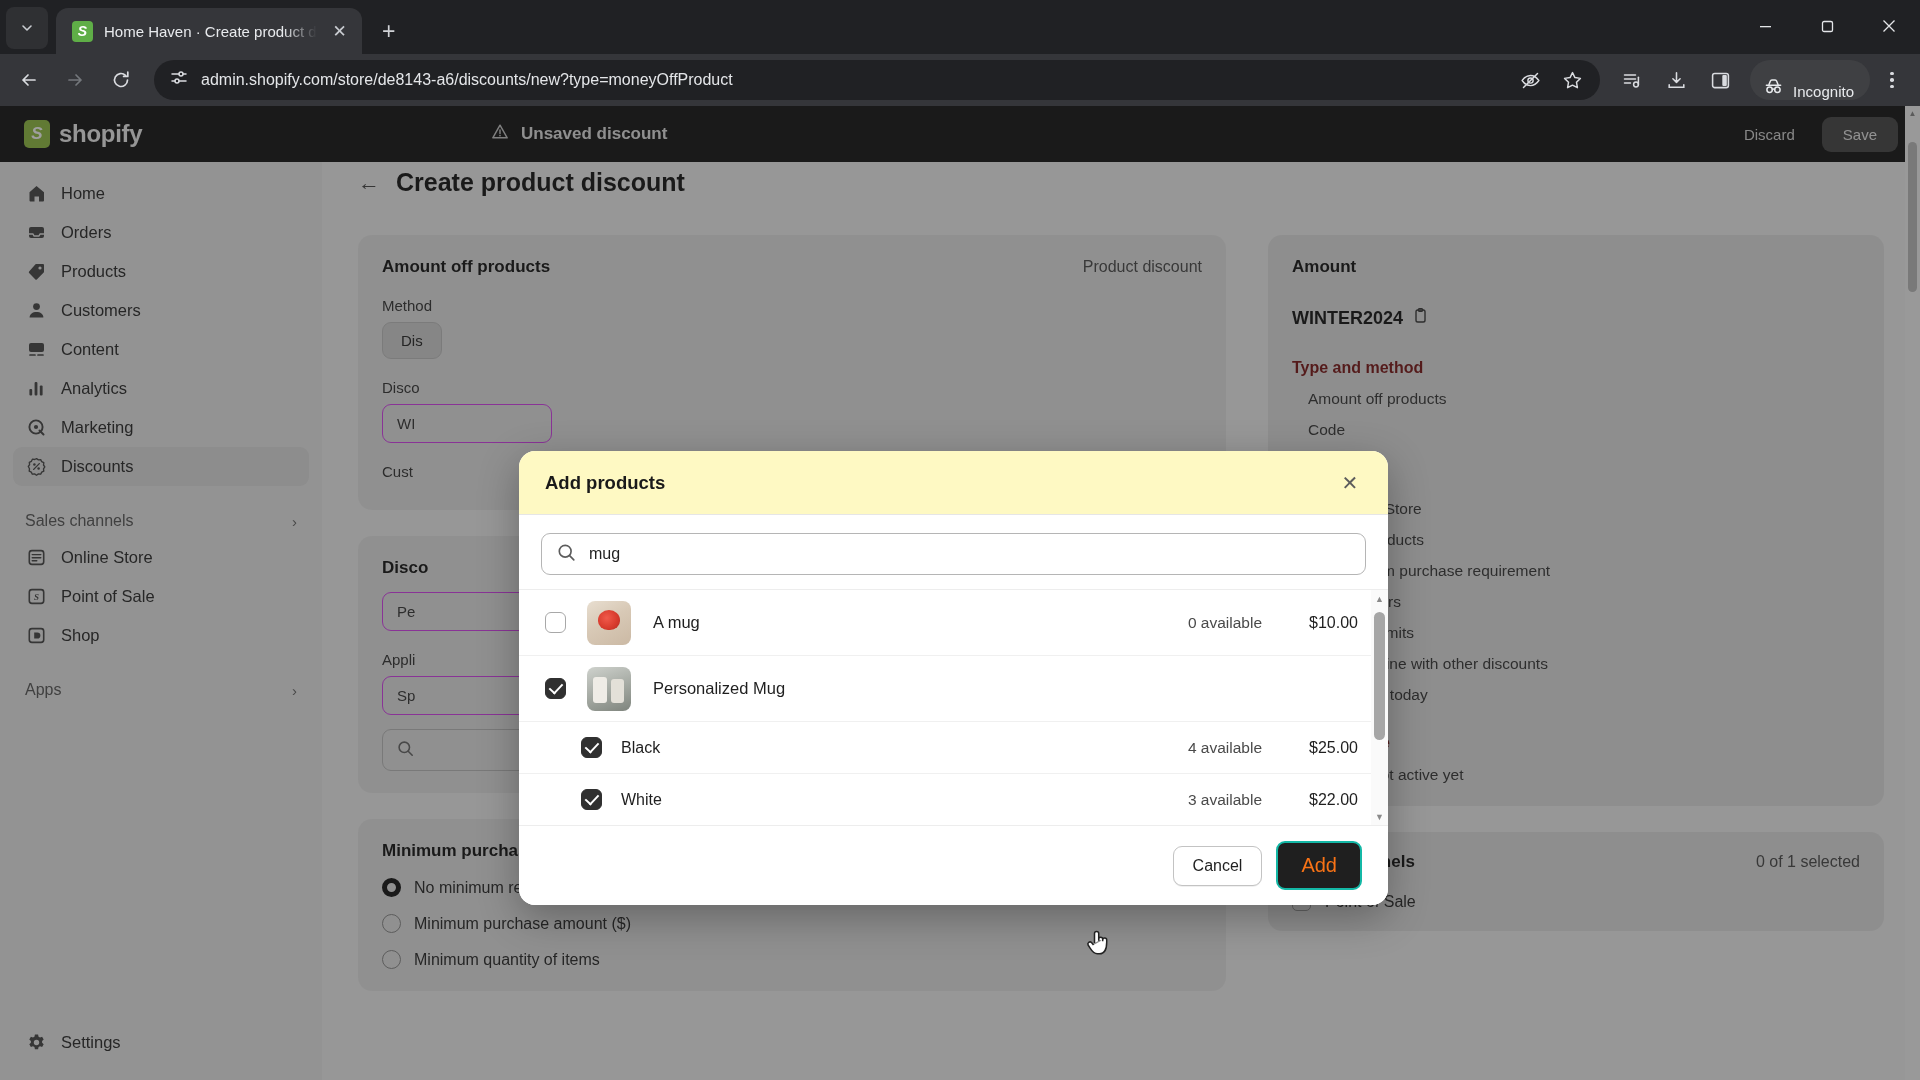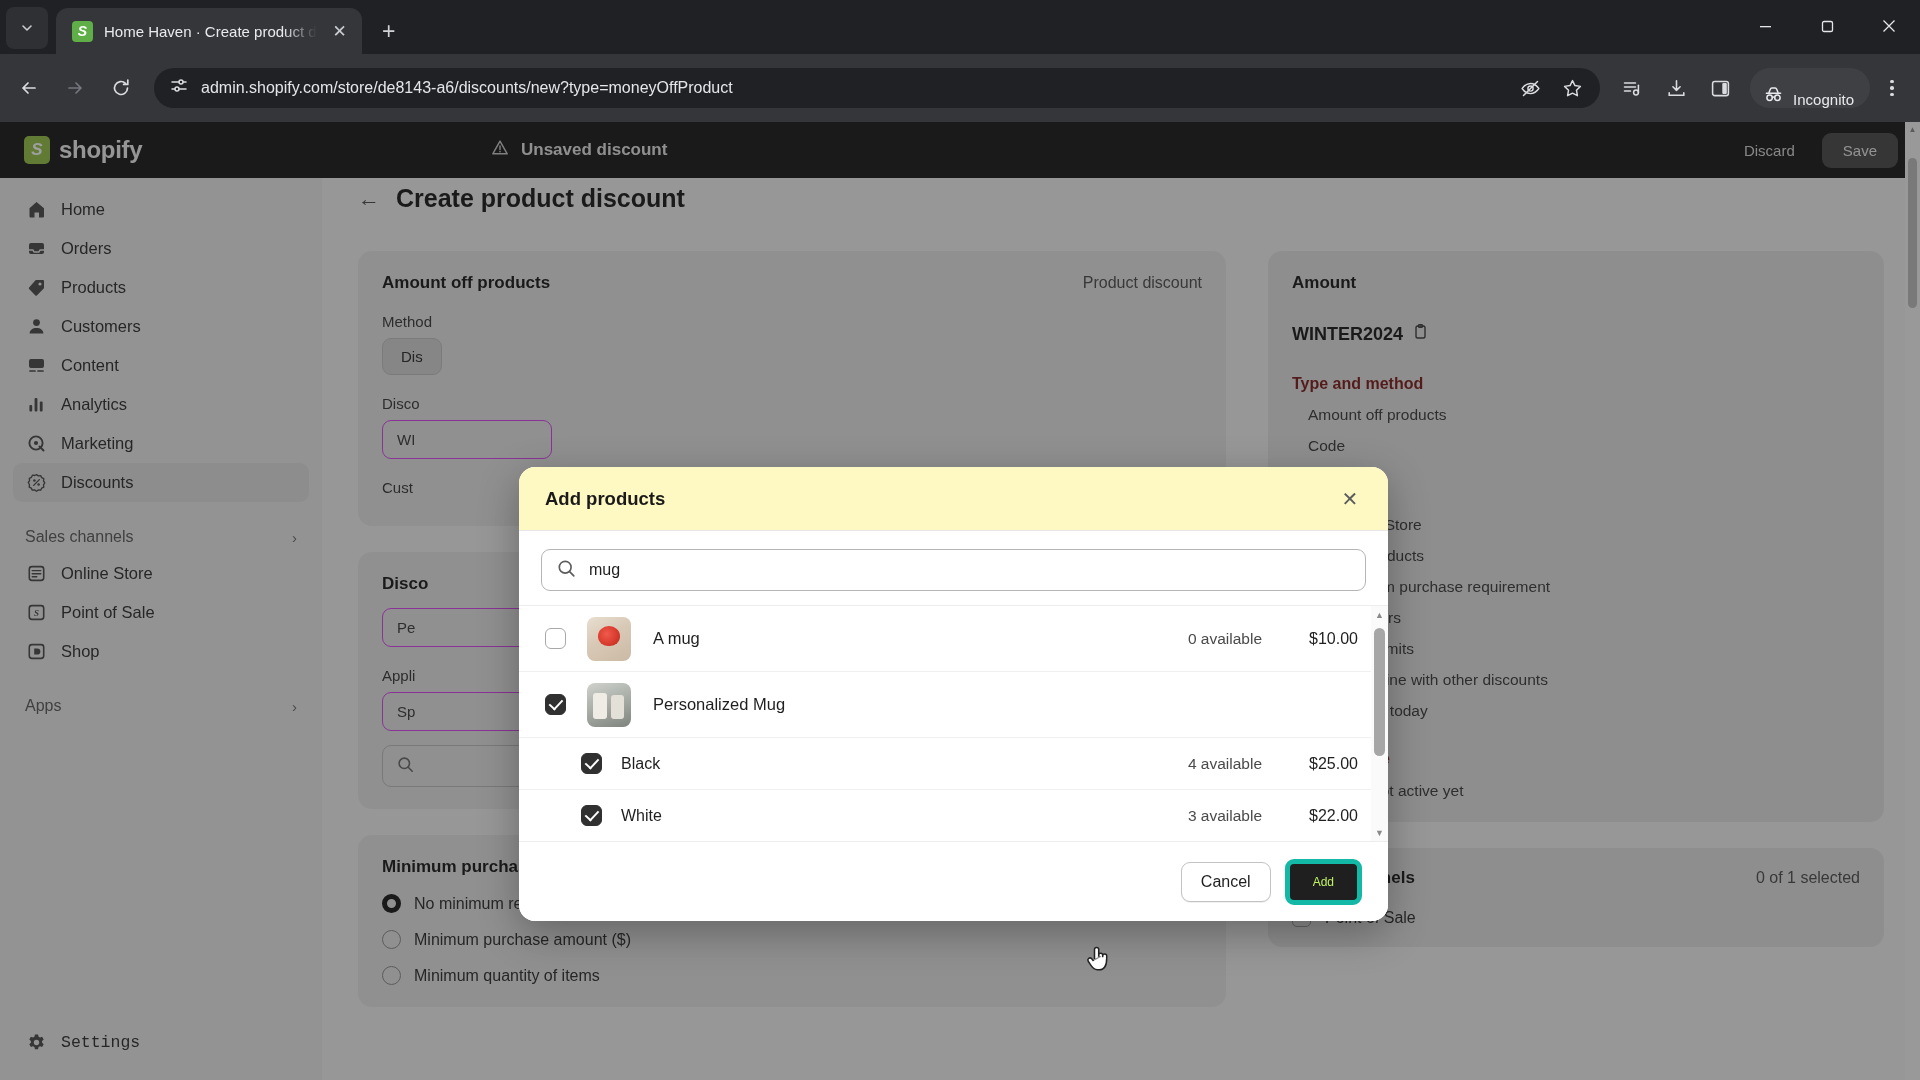--- a/index.html
+++ b/index.html
@@ -39,21 +39,21 @@
   .tab-close { width: 24px; height: 24px; border-radius: 50%; display: flex;
     align-items: center; justify-content: center; color: #c9ccd1; font-size: 17px; flex: none; }
   .newtab { width: 34px; height: 34px; margin: 0 0 6px 10px; border-radius: 50%;
     display: flex; align-items: center; justify-content: center; color: #d0d2d6; font-size: 23px; font-weight: 300; }
   .winctl { position: absolute; right: 0; top: 0; height: 52px; display: flex; }
   .winctl div { width: 62px; height: 52px; display: flex; align-items: center;
     justify-content: center; color: #e4e6e9; font-size: 16px; }
   .winctl .close-btn { font-size: 21px; font-weight: 300; }
 
   .toolbar {
-    height: 68px; background: #35363a; display: flex; align-items: center;
+    height: 52px; background: #35363a; display: flex; align-items: center;
     padding: 0 10px 0 8px; gap: 4px; flex: none;
   }
   .navbtn { width: 42px; height: 42px; border-radius: 50%; display: flex;
     align-items: center; justify-content: center; color: #dadce0; font-size: 21px; flex: none; }
   .navbtn.disabled { color: #74777c; }
   .omnibox {
     flex: 1; height: 40px; background: #202124; border-radius: 20px; margin: 0 8px;
     display: flex; align-items: center; padding: 0 16px; gap: 13px;
     position: relative; min-width: 0;
   }
@@ -110,21 +110,21 @@
     padding: 0 12px; border-radius: 9px; color: #303030; font-size: 16.5px;
   }
   .nav-item.active { background: #e0e0e0; }
   .nav-icon { width: 22px; height: 22px; display: flex; align-items: center; justify-content: center; flex: none; color: #4a4a4a; }
   .nav-section {
     display: flex; align-items: center; justify-content: space-between;
     padding: 0 12px; height: 34px; margin-top: 18px; color: #5c5c5c; font-size: 16px;
   }
   .nav-section .chev { font-size: 15px; color: #6b6b6b; }
   .nav-spacer { flex: 1; }
-  .nav-settings { margin-bottom: 18px; font-family: Liberation Mono, monospace; }
+  .nav-settings { margin-bottom: 18px; }
 
   
   .sh-main { flex: 1; overflow: hidden; position: relative; padding: 0 36px; }
   .page-head { display: flex; align-items: center; gap: 16px; margin-top: 6px; }
   .page-back { font-size: 22px; color: #4a4a4a; }
   .page-title { font-size: 25px; font-weight: 700; color: #1a1a1a; }
 
   .content-grid { display: flex; gap: 42px; margin-top: 38px; }
   .col-left { width: 868px; flex: none; }
   .col-right { flex: 1; }
@@ -242,22 +242,22 @@
   .modal-foot {
     height: 80px; display: flex; align-items: center; justify-content: flex-end;
     gap: 14px; padding: 0 26px; border-top: 1px solid #ededed; background: #fff;
   }
   .btn-cancel {
     background: #fff; border: 1px solid #c3c3c3; border-radius: 9px;
     padding: 10px 19px; font-size: 16px; color: #1f1f1f;
     box-shadow: 0 1px 0 rgba(0,0,0,0.06);
   }
   .btn-add {
-    background: #1f1f1f; border: 5px solid #14b8a6; border-radius: 9px;
-    padding: 11px 23px; font-size: 12px; color: #bef264; font-weight: 500;
+    background: #1f1f1f; border: 2px solid #14b8a6; border-radius: 9px;
+    padding: 11px 23px; font-size: 20px; color: #f97316; font-weight: 500;
   }
 
   
   .cursor { position: absolute; left: 1086px; top: 822px; width: 26px; height: 34px; pointer-events: none; }
 
   
   .page-scrollbar { position: absolute; right: 0; top: 0; bottom: 0; width: 15px; background: #f5f5f5; }
   .page-scrollbar .pthumb { position: absolute; left: 3px; width: 9px; top: 36px; height: 150px;
     background: #bdbdbd; border-radius: 5px; }
   .page-scrollbar .parrow { height: 15px; display:flex; align-items:center; justify-content:center;

